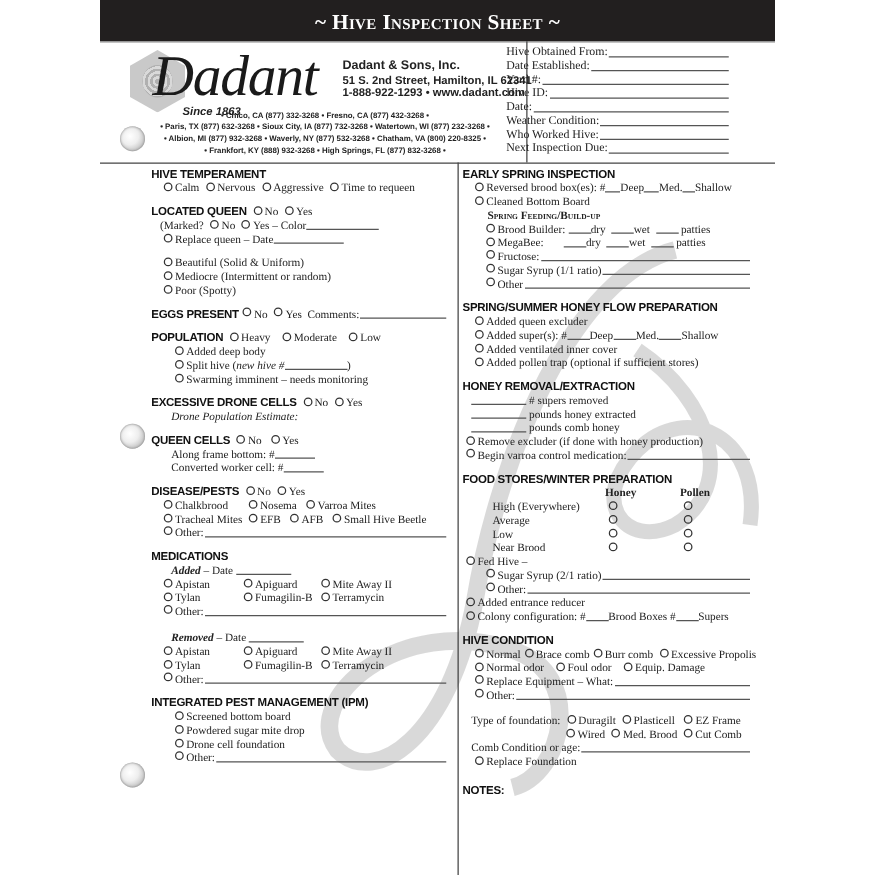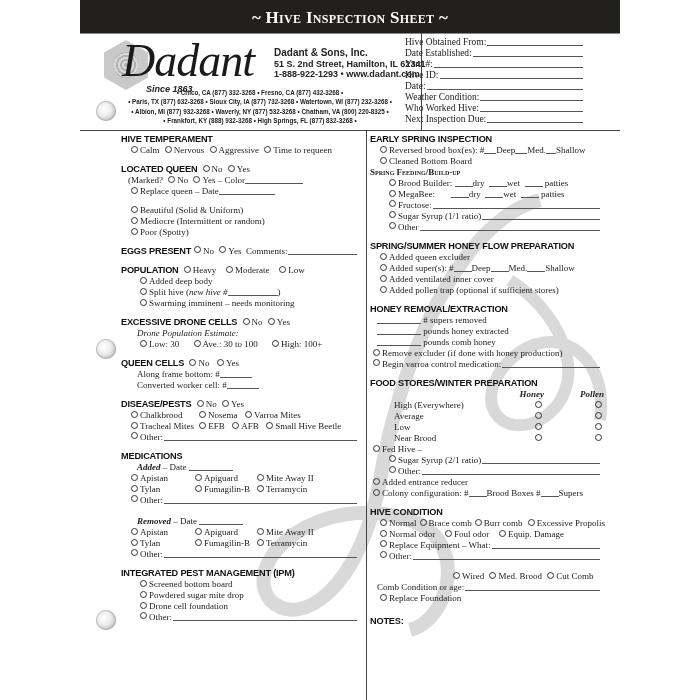--- a/index.html
+++ b/index.html
@@ -24,33 +24,33 @@
 
   .hinfo { position:absolute; left:325px; top:37px; width:190px; font-size:9.5px; line-height:11px; }
   .hinfo .row { display:flex; white-space:nowrap; }
   .hinfo .row .fill { flex:1; border-bottom:1px solid #555; margin:0 12px 2px 1px; height:8px; }
 
   .col { position:absolute; top:134px; font-size:9px; line-height:11px; }
   .colL { left:41px; width:240px; }
   .colR { left:290px; width:250px; }
   .sec { margin-bottom:8px; }
   .h { font-family:"Liberation Sans", sans-serif; font-weight:bold; font-size:9.2px; letter-spacing:-0.2px; color:#111; }
-  .sub { font-variant:small-caps; font-weight:bold; font-size:9px; }
+  .sub { font-variant:small-caps; font-weight:bold; font-size:9px;margin-left:20px; }
   .ln { white-space:nowrap; }
   .i1 { padding-left:7px; }
   .i2 { padding-left:16px; }
   .o { display:inline-block; width:5px; height:5px; border:1.2px solid #333; border-radius:50%; margin:0 2px 0 3px; vertical-align:0px; }
   .blank { display:inline-block; border-bottom:1px solid #555; height:8px; vertical-align:-1px; }
   .fillrow { display:flex; white-space:nowrap; }
   .fillrow .fill { flex:1; border-bottom:1px solid #555; height:8px; margin:0 4px 2px 1px; }
   .it { font-style:italic; }
   .bi { font-style:italic; font-weight:bold;font-family:Liberation Serif, serif; }
   .grid4 { display:grid; grid-template-columns:64px 62px auto; }
   .ftable { display:grid; grid-template-columns:90px 60px 60px; padding-left:24px; }
-  .ftable .c { text-align:right;font-style:italic; }
+  .ftable .c { text-align:left; }
 
   .hole { position:absolute; left:96px; width:20px; height:20px; border-radius:50%; background:radial-gradient(circle at 40% 40%, #fff 0, #eee 40%, #bbb 80%, #999 100%); box-shadow: inset 0 0 2px #777; }
   .watermark { position:absolute; left:130px; top:160px; width:420px; height:480px; pointer-events:none; opacity:.18; }
 </style>
 </head>
 <body>
 
 <div class="page">
 
   <div class="titlebar"><span class="sc">~ Hive Inspection Sheet ~</span></div>
@@ -160,23 +160,20 @@
       <div class="ln i2"><span class="o"></span><span>Added deep body</span></div>
       <div class="ln i2"><span class="o"></span><span>Split hive (</span><span class="it">new hive #</span><span class="blank" style="width:50px"></span><span>)</span></div>
       <div class="ln i2"><span class="o"></span><span>Swarming imminent – needs monitoring</span></div>
     </div>
 
     <div class="sec">
       <div class="ln"><span class="h">EXCESSIVE DRONE CELLS</span>
         <span class="o"></span><span>No</span>
         <span class="o"></span><span>Yes</span></div>
       <div class="ln i2 it">Drone Population Estimate:</div>
-      <div class="ln i2"><span class="o"></span><span>Low: 30</span>&nbsp;&nbsp;&nbsp;&nbsp;
-        <span class="o"></span><span>Ave.: 30 to 100</span>&nbsp;&nbsp;&nbsp;&nbsp;
-        <span class="o"></span><span>High: 100+</span></div>
     </div>
 
     <div class="sec">
       <div class="ln"><span class="h">QUEEN CELLS</span>
         <span class="o"></span><span>No</span>&nbsp;
         <span class="o"></span><span>Yes</span></div>
       <div class="ln i2"><span>Along frame bottom: #</span><span class="blank" style="width:32px"></span></div>
       <div class="ln i2"><span>Converted worker cell: #</span><span class="blank" style="width:32px"></span></div>
     </div>
 
@@ -333,20 +330,21 @@
           <span class="o"></span>
           <span>Replace Equipment – What:</span>
           <span class="fill" style="margin-right:20px"></span>
         </div>
       <div class="fillrow i1">
           <span class="o"></span>
           <span>Other:</span>
           <span class="fill" style="margin-right:20px"></span>
         </div>
       <div style="height:9px"></div>
+      <div class="ln i1"><span>Type of foundation:</span>&nbsp;<span class="o"></span><span>Duragilt</span>&nbsp;<span class="o"></span><span>Plasticell</span>&nbsp;&nbsp;<span class="o"></span><span>EZ Frame</span></div>
       <div class="ln" style="padding-left:80px"><span class="o"></span><span>Wired</span>&nbsp;<span class="o"></span><span>Med. Brood</span>&nbsp;<span class="o"></span><span>Cut Comb</span></div>
       <div class="fillrow i1">
           <span>Comb Condition or age:</span>
           <span class="fill" style="margin-right:20px"></span>
         </div>
       <div class="ln i1"><span class="o"></span><span>Replace Foundation</span></div>
     </div>
 
     <div class="sec" style="margin-top:12px">
       <div class="h">NOTES:</div>

